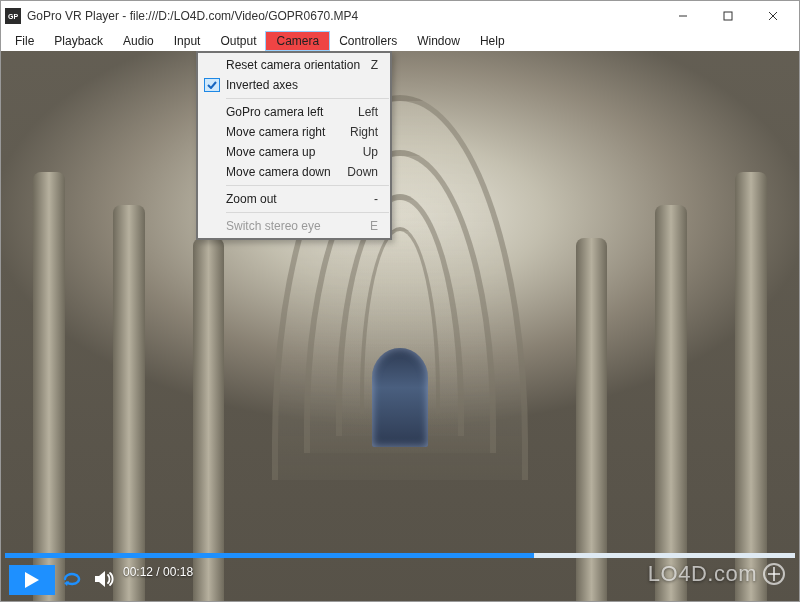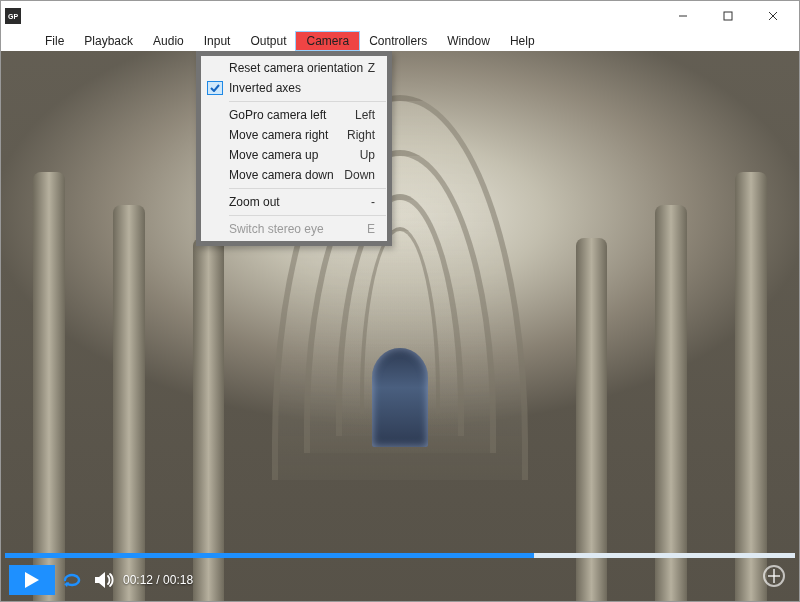--- a/index.html
+++ b/index.html
@@ -47,21 +47,20 @@
   .win-btn svg { stroke: #333; }
   .menubar {
     height: 20px;
     display: flex;
     align-items: center;
     gap: 0;
     padding: 0 4px;
     background: #fff;
     font-size: 12px;
     color: #222;
-    margin-left: 30px;
   }
   .menu-item {
     padding: 2px 10px;
     cursor: default;
   }
   .menu-item.active {
     background: #ef4444;
     outline: 1px solid #99d1ff;
   }
   .content {
@@ -104,21 +103,21 @@
     background: linear-gradient(180deg,#2d3a52,#4a5f7f 40%,#2d3a52);
     border-radius: 50% 50% 2px 2px / 30% 30% 2px 2px;
     box-shadow: inset 0 0 8px rgba(200,220,255,0.5);
   }
 
   .dropdown {
     position: absolute;
     left: 195px; top: 0px;
     width: 196px;
     background: #f2f2f2;
-    border: 5px solid #737373;
+    border: 2px solid #737373;
     box-shadow: 2px 3px 6px rgba(0,0,0,0.25);
     font-size: 12px;
     color: #222;
     z-index: 50;
     padding: 2px 0;
   }
   .dd-item {
     display: flex;
     align-items: center;
     padding: 3px 12px 3px 28px;
@@ -152,21 +151,21 @@
     background: #dfeaf3;
   }
   .progress-fill {
     position: absolute; left:0; top:0; bottom:0;
     width: 67%;
     background: #1e90ff;
   }
   .ctrl-row {
     position: absolute;
     left: 8px; bottom: 6px;
-    display: flex; align-items: center; gap: 4px;
+    display: flex; gap: 4px;
   }
   .play-btn {
     width: 46px; height: 30px;
     background: #1e90ff;
     display:flex;align-items:center;justify-content:center;
   }
   .loop-btn, .vol-btn {
     color: #fff; display:flex;align-items:center;justify-content:center;
     width: 28px; height: 28px;
   }
@@ -198,20 +197,21 @@
 </style>
 </head>
 <body>
 
 <div class="window">
 
   <div class="titlebar">
     <div class="app-icon">
         <span>GP</span>
       </div>
+    <div class="title-text">GoPro VR Player - file:///D:/LO4D.com/Video/GOPR0670.MP4</div>
     <div class="titlebar-spacer"></div>
     <div class="win-controls">
       <div class="win-btn">
         <svg width="10" height="10">
             <line x1="1" y1="5" x2="9" y2="5" stroke-width="1"></line>
           </svg>
       </div>
       <div class="win-btn">
         <svg width="10" height="10">
             <rect x="1" y="1" width="8" height="8" fill="none" stroke-width="1"></rect>
@@ -316,17 +316,18 @@
             <polygon points="0,6 4,6 10,1 10,17 4,12 0,12" fill="#fff"></polygon>
             <path d="M13 5c2 2 2 6 0 8" fill="none" stroke="#fff" stroke-width="1.8" stroke-linecap="round"></path>
             <path d="M15 3c3.5 3 3.5 9 0 12" fill="none" stroke="#fff" stroke-width="1.8" stroke-linecap="round"></path>
           </svg>
         </div>
         <div class="time-display">00:12 / 00:18</div>
       </div>
     </div>
 
     <div class="watermark">
+      <span>LO4D.com</span>
       <span class="globe"></span>
     </div>
   </div>
 
 </div>
 
 </body></html>

